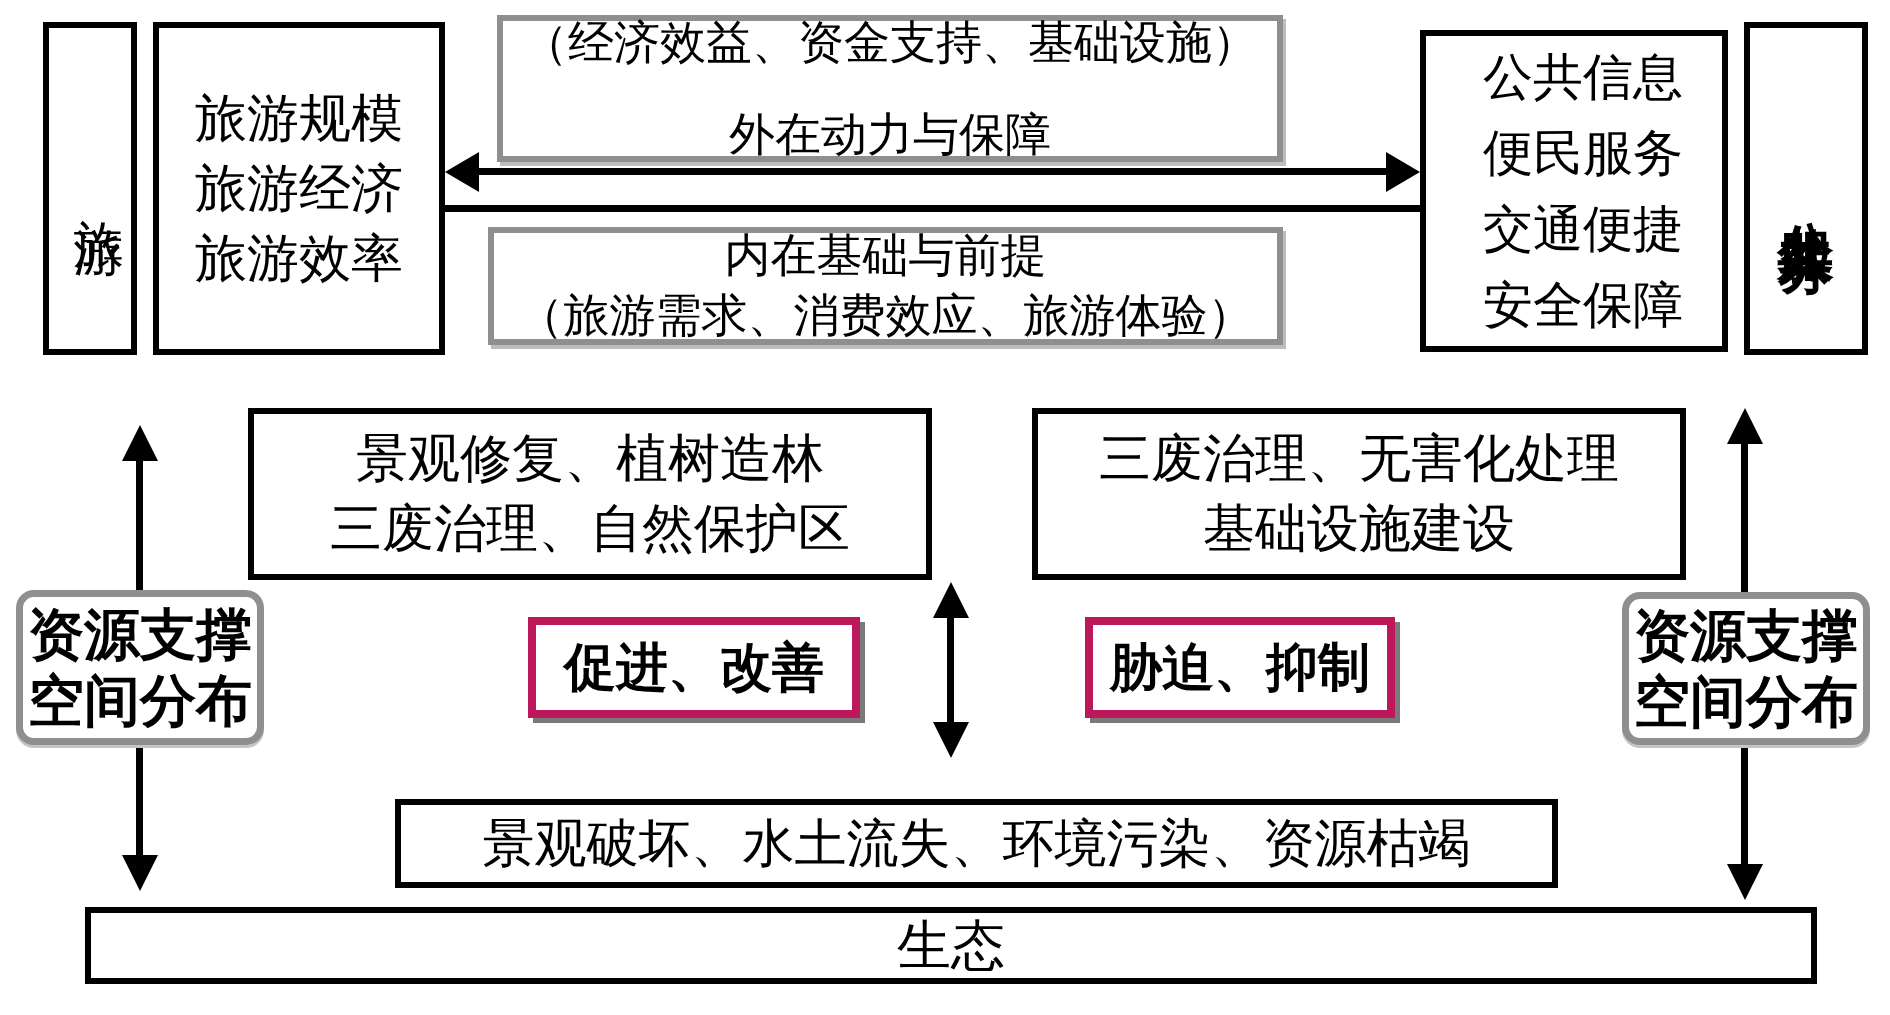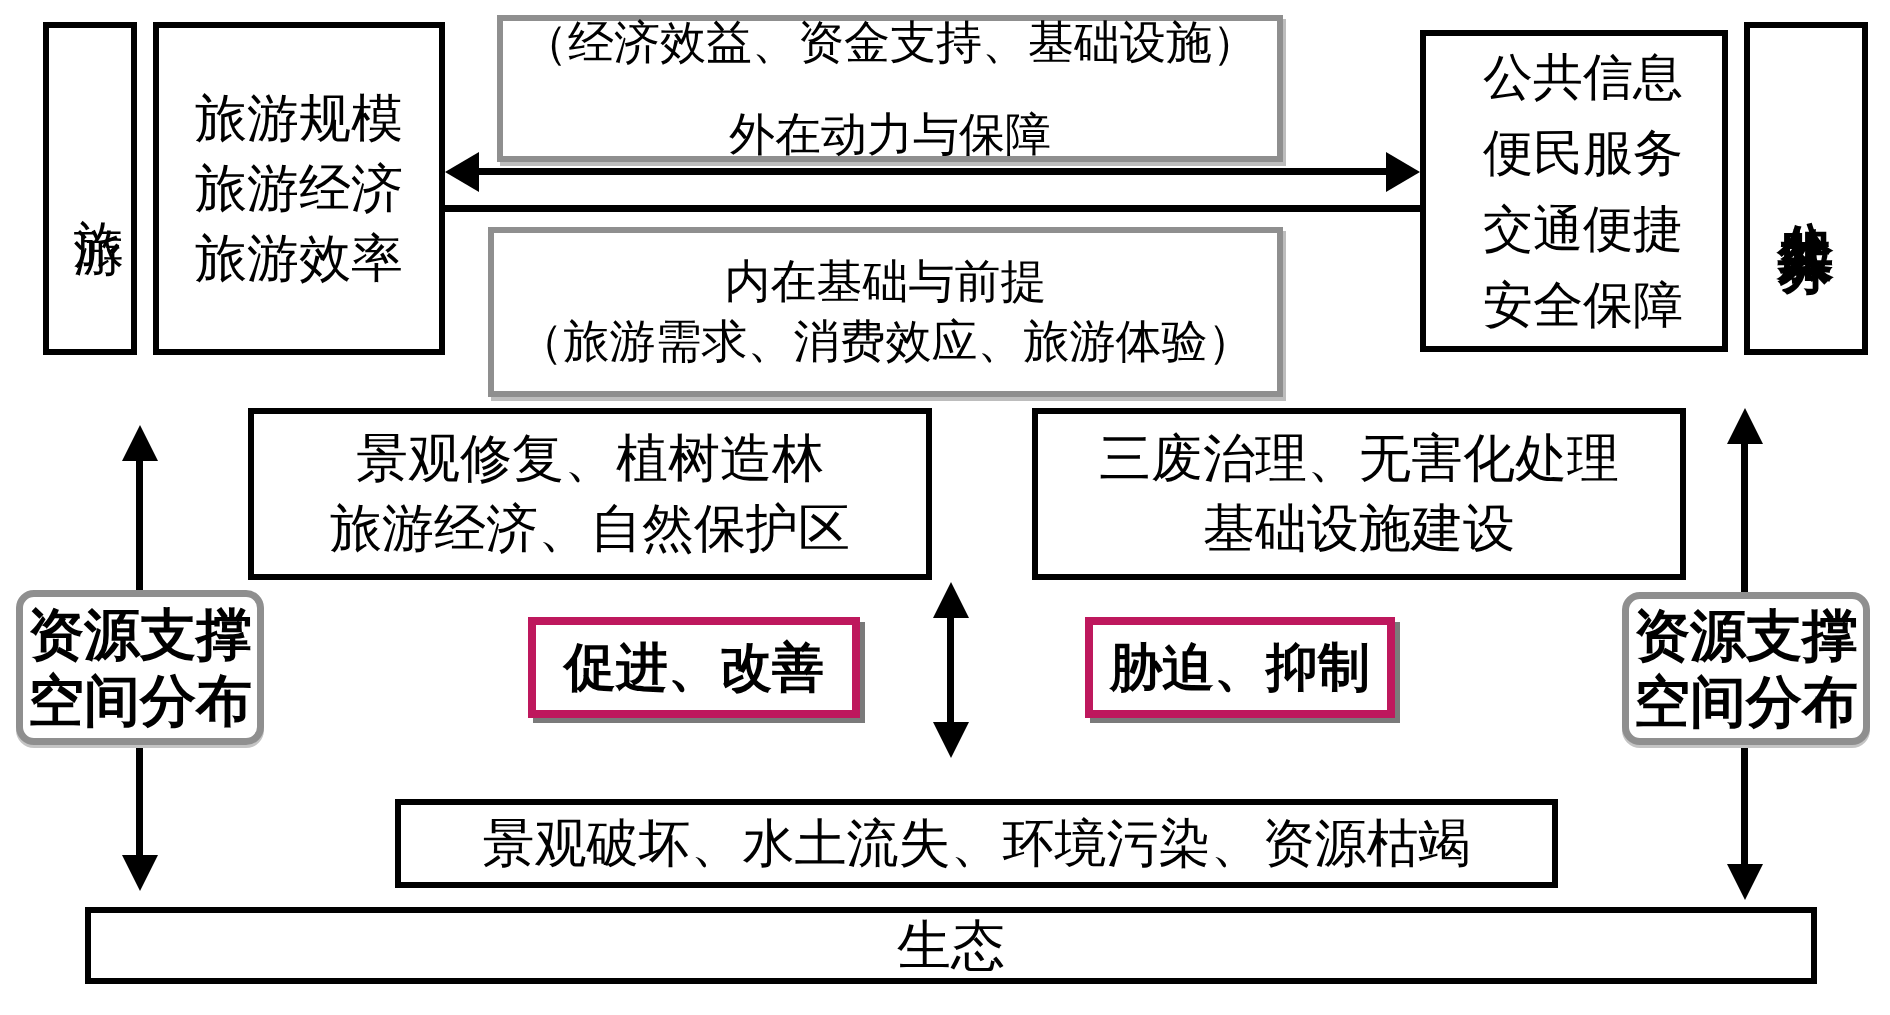--- a/index.html
+++ b/index.html
@@ -56,21 +56,21 @@
     <div>旅游规模</div>
     <div>旅游经济</div>
     <div>旅游效率</div>
   </div>
 
   <div class="box b-gray t46" style="left:497px;top:15px;width:786px;height:147px;gap:32px;">
     <div>（经济效益、资金支持、基础设施）</div>
     <div>外在动力与保障</div>
   </div>
 
-  <div class="box b-gray t46" style="left:488px;top:227px;width:795px;height:170px;">
+  <div class="box b-gray t46" style="left:488px;top:227px;width:795px;height:118px;">
     <div>内在基础与前提</div>
     <div>（旅游需求、消费效应、旅游体验）</div>
   </div>
 
   <div class="box b-black t50" style="left:1420px;top:30px;width:308px;height:322px;">
     <div>公共信息</div>
     <div>便民服务</div>
     <div>交通便捷</div>
     <div>安全保障</div>
   </div>
@@ -82,21 +82,21 @@
   <div>
     <div class="head head-left" style="left:445px;top:152px;"></div>
     <div class="hline" style="left:475px;top:168px;width:915px;"></div>
     <div class="head head-right" style="left:1386px;top:152px;"></div>
   </div>
 
   <div class="hline" style="left:445px;top:205px;width:975px;"></div>
 
   <div class="box b-black t52" style="left:248px;top:408px;width:684px;height:172px;">
     <div>景观修复、植树造林</div>
-    <div>旅游经济、自然保护区</div>
+    <div>三废治理、自然保护区</div>
   </div>
 
   <div class="box b-black t52" style="left:1032px;top:408px;width:654px;height:172px;">
     <div>三废治理、无害化处理</div>
     <div>基础设施建设</div>
   </div>
 
   <div class="box b-gray-shadow t52" style="left:528px;top:617px;width:332px;height:101px;">
     <div>促进、改善</div>
   </div>

